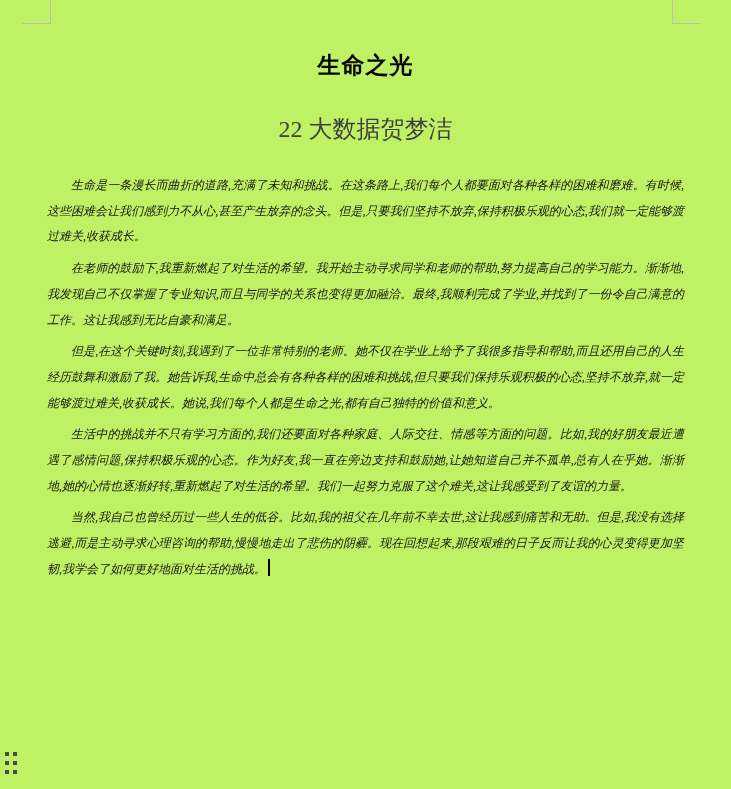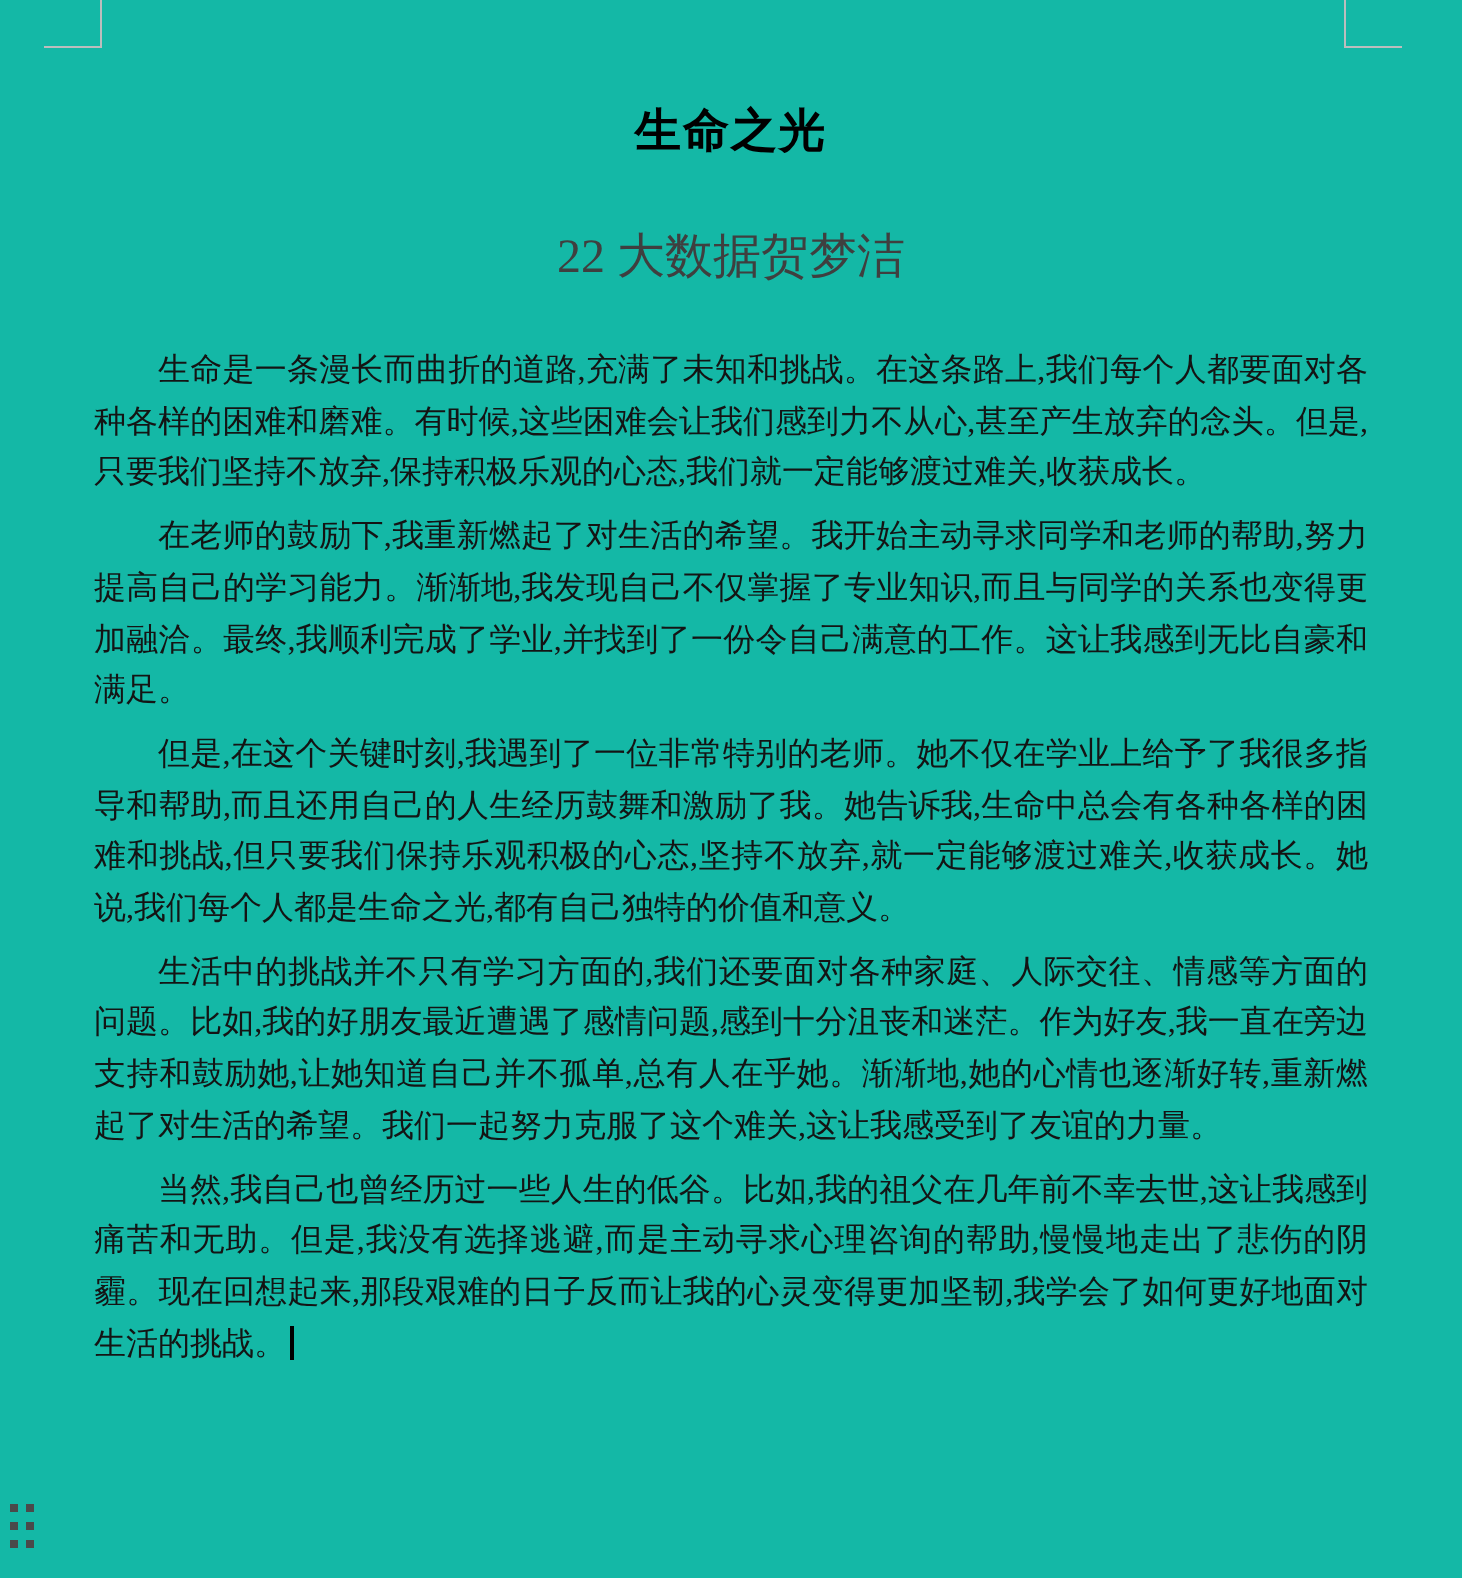--- a/index.html
+++ b/index.html
@@ -1,21 +1,21 @@
 <!DOCTYPE html>
 <html><head>
 <meta charset="utf-8">
 <style>
   * { margin: 0; padding: 0; box-sizing: border-box; }
   html, body { background: #ffffff; }
   .page {
     position: relative;
     width: 731px;
     height: 789px;
-    background: #14b8a6;
+    background: #bef264;
     overflow: hidden;
     font-family: "Liberation Serif", "DejaVu Serif", serif;
   }
   
   .crop { position: absolute; background: #bdbdbd; }
   .crop-v-left  { left: 50px;  top: 0;    width: 1px;  height: 23px; }
   .crop-h-left  { left: 22px;  top: 23px; width: 29px; height: 1px; }
   .crop-v-right { left: 672px; top: 0;    width: 1px;  height: 23px; }
   .crop-h-right { left: 672px; top: 23px; width: 29px; height: 1px; }
 
@@ -34,27 +34,28 @@
     text-align: center;
     font-size: 24px;
     line-height: 28px;
     font-weight: normal;
     color: #3f3f3f;
   }
   .doc-content {
     margin: 30px 47px 0 47px; 
   }
   .doc-content p {
-    font-size: 16px;
+    font-size: 12px;
     line-height: 25.7px;
     text-align: justify;
     text-indent: 2em;
     color: #141414;
     margin-bottom: 6px;
     word-break: break-all;
+    font-style: italic;
   }
   .caret {
     display: inline-block;
     width: 2px;
     height: 17px;
     background: #000000;
     vertical-align: -3px;
     margin-left: 2px;
   }
   
@@ -86,21 +87,21 @@
   <div class="crop crop-h-right"></div>
 
   <h1 class="doc-title">生命之光</h1>
 
   <h2 class="doc-subtitle">22 大数据贺梦洁</h2>
 
   <div class="doc-content">
     <p>生命是一条漫长而曲折的道路,充满了未知和挑战。在这条路上,我们每个人都要面对各种各样的困难和磨难。有时候,这些困难会让我们感到力不从心,甚至产生放弃的念头。但是,只要我们坚持不放弃,保持积极乐观的心态,我们就一定能够渡过难关,收获成长。</p>
     <p>在老师的鼓励下,我重新燃起了对生活的希望。我开始主动寻求同学和老师的帮助,努力提高自己的学习能力。渐渐地,我发现自己不仅掌握了专业知识,而且与同学的关系也变得更加融洽。最终,我顺利完成了学业,并找到了一份令自己满意的工作。这让我感到无比自豪和满足。</p>
     <p>但是,在这个关键时刻,我遇到了一位非常特别的老师。她不仅在学业上给予了我很多指导和帮助,而且还用自己的人生经历鼓舞和激励了我。她告诉我,生命中总会有各种各样的困难和挑战,但只要我们保持乐观积极的心态,坚持不放弃,就一定能够渡过难关,收获成长。她说,我们每个人都是生命之光,都有自己独特的价值和意义。</p>
-    <p>生活中的挑战并不只有学习方面的,我们还要面对各种家庭、人际交往、情感等方面的问题。比如,我的好朋友最近遭遇了感情问题,感到十分沮丧和迷茫。作为好友,我一直在旁边支持和鼓励她,让她知道自己并不孤单,总有人在乎她。渐渐地,她的心情也逐渐好转,重新燃起了对生活的希望。我们一起努力克服了这个难关,这让我感受到了友谊的力量。</p>
+    <p>生活中的挑战并不只有学习方面的,我们还要面对各种家庭、人际交往、情感等方面的问题。比如,我的好朋友最近遭遇了感情问题,保持积极乐观的心态。作为好友,我一直在旁边支持和鼓励她,让她知道自己并不孤单,总有人在乎她。渐渐地,她的心情也逐渐好转,重新燃起了对生活的希望。我们一起努力克服了这个难关,这让我感受到了友谊的力量。</p>
     <p>
       <span>当然,我自己也曾经历过一些人生的低谷。比如,我的祖父在几年前不幸去世,这让我感到痛苦和无助。但是,我没有选择逃避,而是主动寻求心理咨询的帮助,慢慢地走出了悲伤的阴霾。现在回想起来,那段艰难的日子反而让我的心灵变得更加坚韧,我学会了如何更好地面对生活的挑战。</span><span class="caret"></span>
     </p>
   </div>
 
   <div class="grip">
     <i></i>
     <i></i>
     <i></i>
     <i></i>

